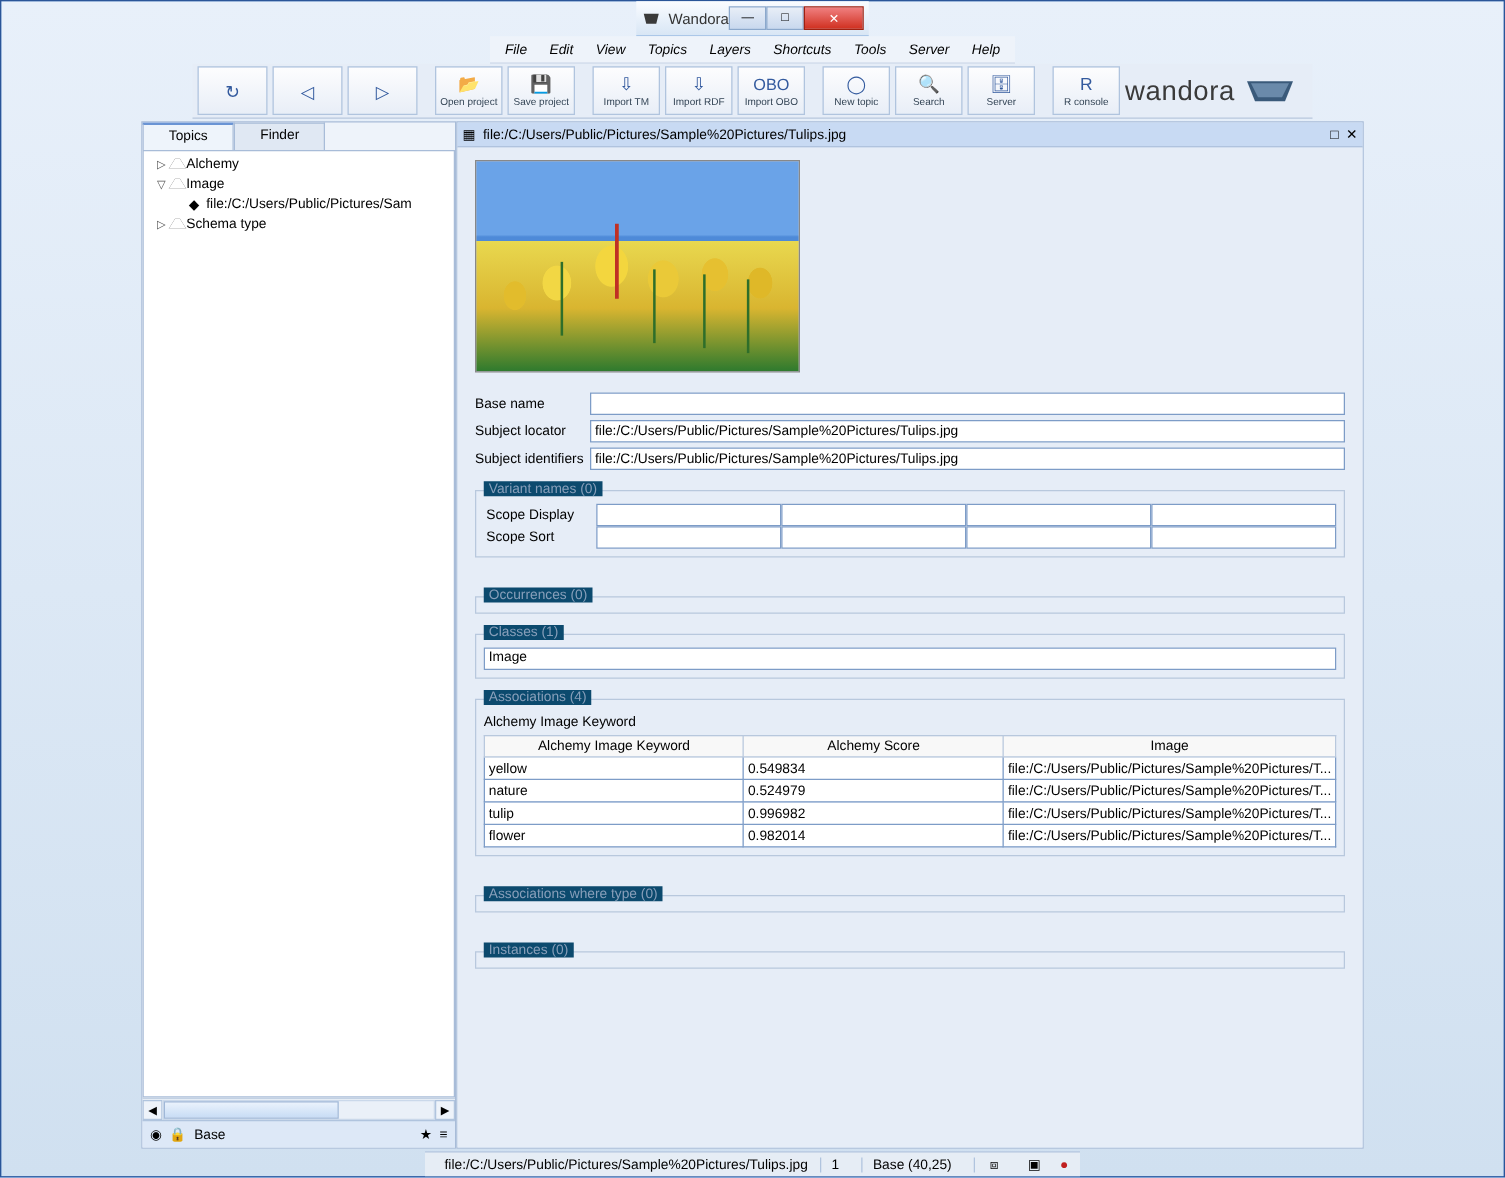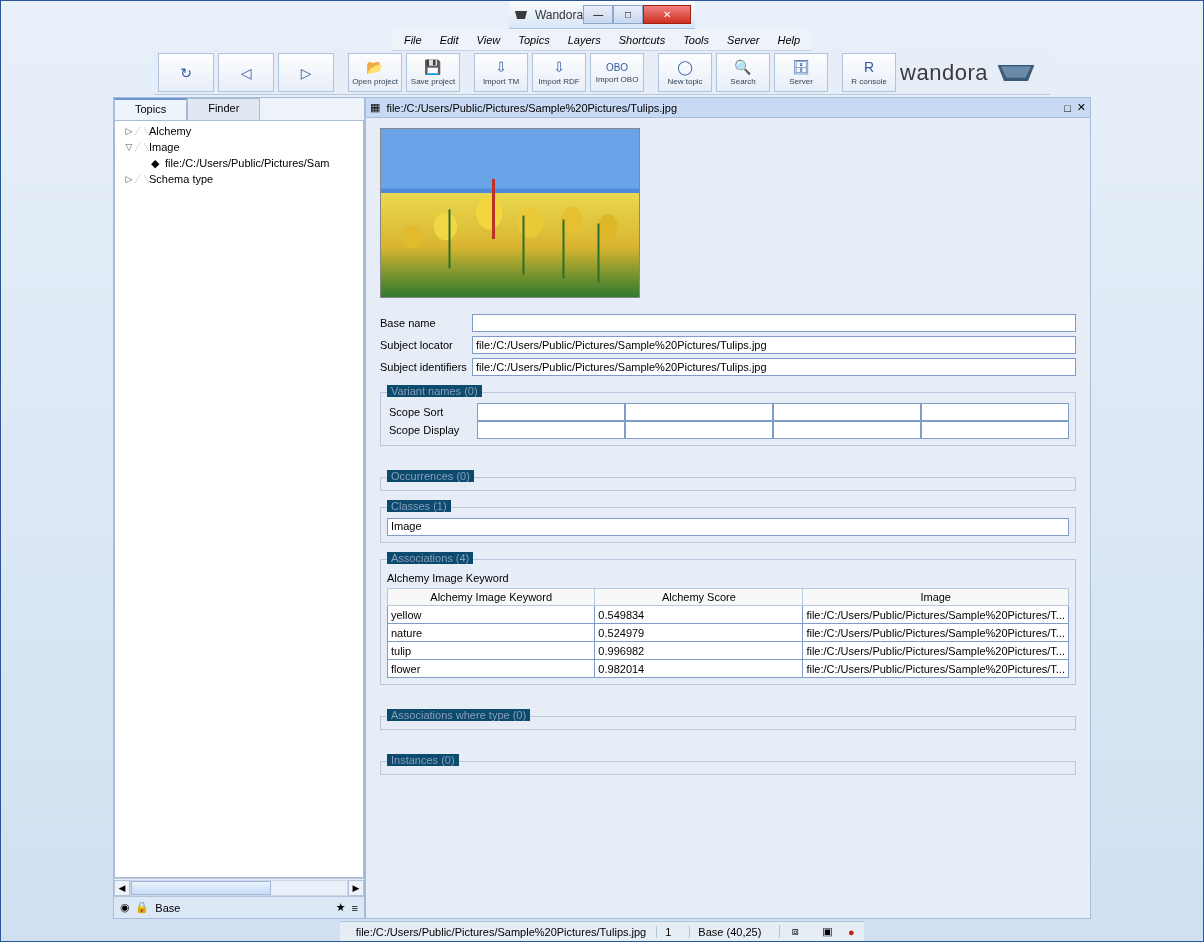--- a/index.html
+++ b/index.html
@@ -274,21 +274,21 @@
     <div style="width:6px"></div>
     <div class="tool-btn">
         <span class="ticon">⇩</span>
         <span>Import TM</span>
       </div>
     <div class="tool-btn">
         <span class="ticon">⇩</span>
         <span>Import RDF</span>
       </div>
     <div class="tool-btn">
-        <span class="ticon" style="font-size:10px">OBO</span>
+        <span class="ticon" style="font-size:13px">OBO</span>
         <span>Import OBO</span>
       </div>
     <div style="width:6px"></div>
     <div class="tool-btn">
         <span class="ticon">◯</span>
         <span>New topic</span>
       </div>
     <div class="tool-btn">
         <span class="ticon">🔍</span>
         <span>Search</span>
@@ -381,28 +381,28 @@
         <div class="form-row">
           <span class="lbl">Subject identifiers</span>
           <input value="file:/C:/Users/Public/Pictures/Sample%20Pictures/Tulips.jpg" style="">
         </div>
 
         <div class="fieldset">
           <span class="legend">Variant names (0)</span>
           <table class="vnames">
             <tbody>
             <tr>
+              <td class="rowlbl">Scope Display</td>
+              <td><input style=""></td>
+              <td><input style=""></td>
+              <td><input style=""></td>
+              <td><input style=""></td>
+            </tr>
+            <tr>
               <td class="rowlbl">Scope Sort</td>
-              <td><input style=""></td>
-              <td><input style=""></td>
-              <td><input style=""></td>
-              <td><input style=""></td>
-            </tr>
-            <tr>
-              <td class="rowlbl">Scope Display</td>
               <td><input style=""></td>
               <td><input style=""></td>
               <td><input style=""></td>
               <td><input style=""></td>
             </tr>
           </tbody>
             </table>
         </div>
 
         <div class="fieldset collapsed">

